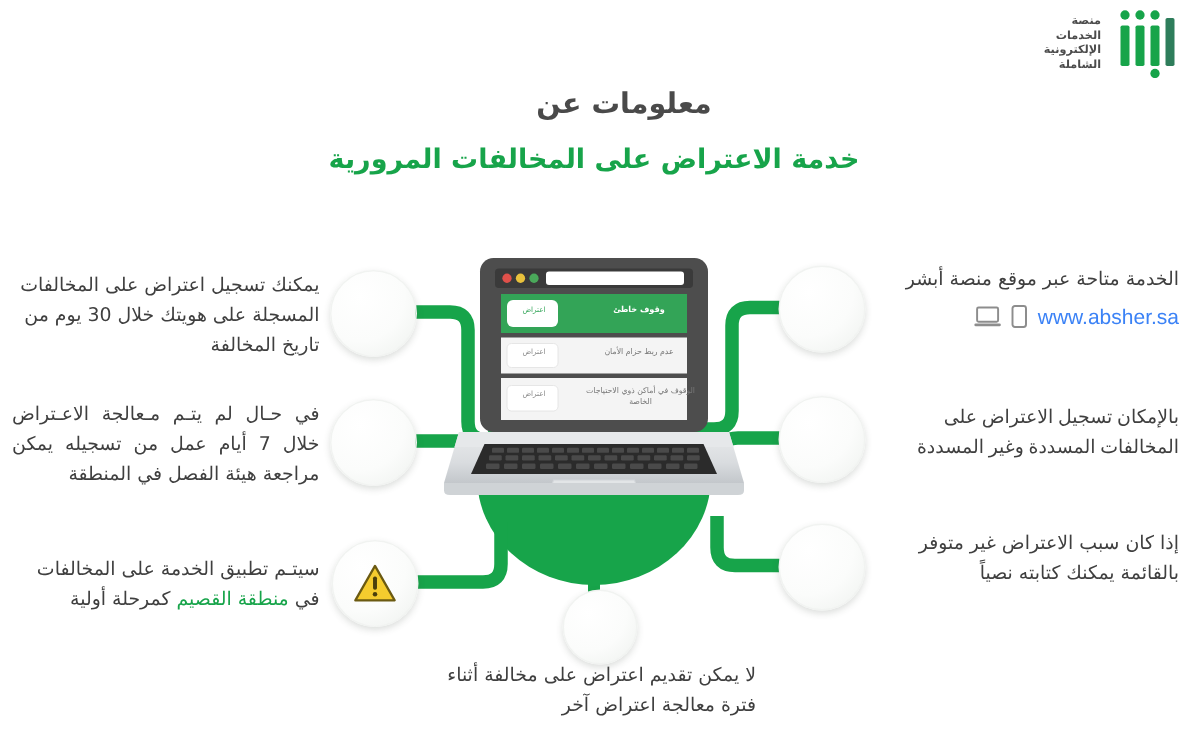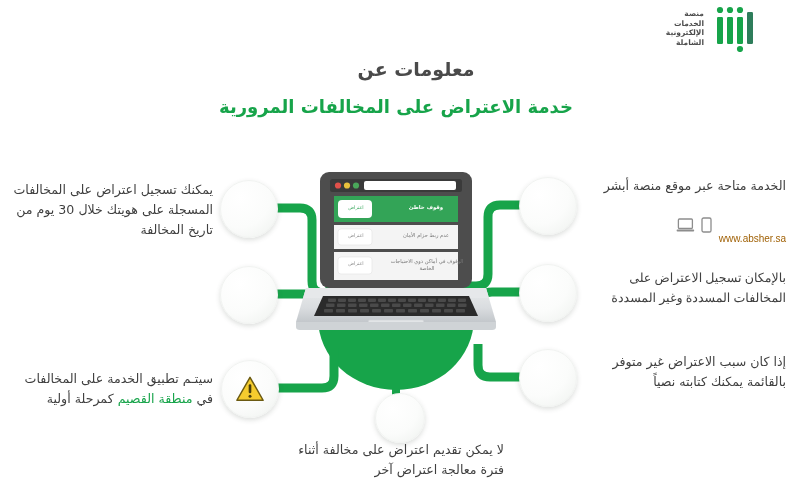--- a/index.html
+++ b/index.html
@@ -7,21 +7,21 @@
   body{
     width:792px;height:492px;
     background:#ffffff;
     font-family:"DejaVu Sans","Liberation Sans",sans-serif;
     overflow:hidden;
     position:relative;
   }
   #stage{position:absolute;inset:0;width:792px;height:492px;}
 
   
-  .logo{position:absolute;top:6px;right:34px;display:flex;align-items:flex-start;gap:7px;}
+  .logo{position:absolute;top:6px;right:4px;display:flex;align-items:flex-start;gap:7px;}
   .logo-text{
     text-align:right;direction:rtl;
     font-size:7.5px;line-height:9.5px;font-weight:bold;
     color:#4c4c4c;padding-top:3px;letter-spacing:0px;
   }
   .logo-mark{position:relative;width:47px;height:46px;}
   .logo-mark svg{display:block;}
 
   
   .title-sub{
@@ -66,21 +66,21 @@
   .t-l3{left:8px;top:369px;width:205px;}
   .t-r1{left:588px;top:176px;width:198px;}
   .t-r2{left:588px;top:268px;width:198px;font-family:Liberation Serif, serif;}
   .t-r3{left:588px;top:352px;width:198px;}
   .t-bottom{left:296px;top:440px;width:208px;text-align:right;}
 
   .absher-row{
     display:flex;align-items:center;justify-content:flex-end;gap:7px;
     margin-top:5px;direction:ltr;
   }
-  .absher-url{font-size:10px;color:#a16207;font-family:"Liberation Sans",sans-serif;margin-top:28px;}
+  .absher-url{font-size:14px;color:#3b82f6;font-family:"Liberation Sans",sans-serif;}
   .dev-icons{display:flex;align-items:center;gap:6px;}
 
   
   #laptop{position:absolute;left:290px;top:170px;width:212px;height:172px;}
 </style>
 </head>
 <body>
 
 <div id="stage">
 
@@ -232,20 +232,21 @@
       <rect x="14.6" y="11" width="2.8" height="9.5" rx="1.3" fill="#4a3f0c"></rect>
       <circle cx="16" cy="23.6" r="1.6" fill="#4a3f0c"></circle>
     </svg>
   </div>
   <div class="bullet b-r1"></div>
   <div class="bullet b-r2"></div>
   <div class="bullet b-r3"></div>
   <div class="bullet b-bottom"></div>
 
   <div class="txt t-l1">يمكنك تسجيل اعتراض على المخالفات المسجلة على هويتك خلال 30 يوم من تاريخ المخالفة</div>
+  <div class="txt t-l2">في حـال لم يتـم مـعالجة الاعـتراض خلال 7 أيام عمل من تسجيله يمكن مراجعة هيئة الفصل في المنطقة</div>
   <div class="txt t-l3"><span>سيتـم تطبيق الخدمة على المخالفات في </span><span class="hl">منطقة القصيم</span><span> كمرحلة أولية</span></div>
 
   <div class="txt t-r1">
     <div>الخدمة متاحة عبر موقع منصة أبشر</div>
     <div class="absher-row">
       <span class="dev-icons">
         <svg width="19" height="15" viewBox="0 0 19 15">
           <rect x="2.4" y="1" width="14" height="9.5" rx="1" fill="none" stroke="#8d8d8d" stroke-width="1.3"></rect>
           <rect x="0.6" y="11.6" width="17.6" height="1.9" rx=".9" fill="#8d8d8d"></rect>
         </svg>

